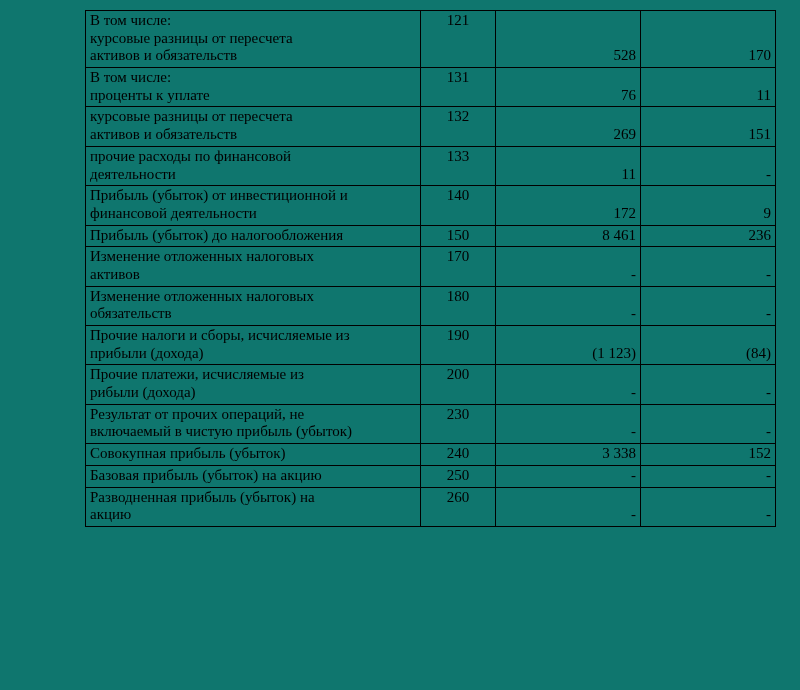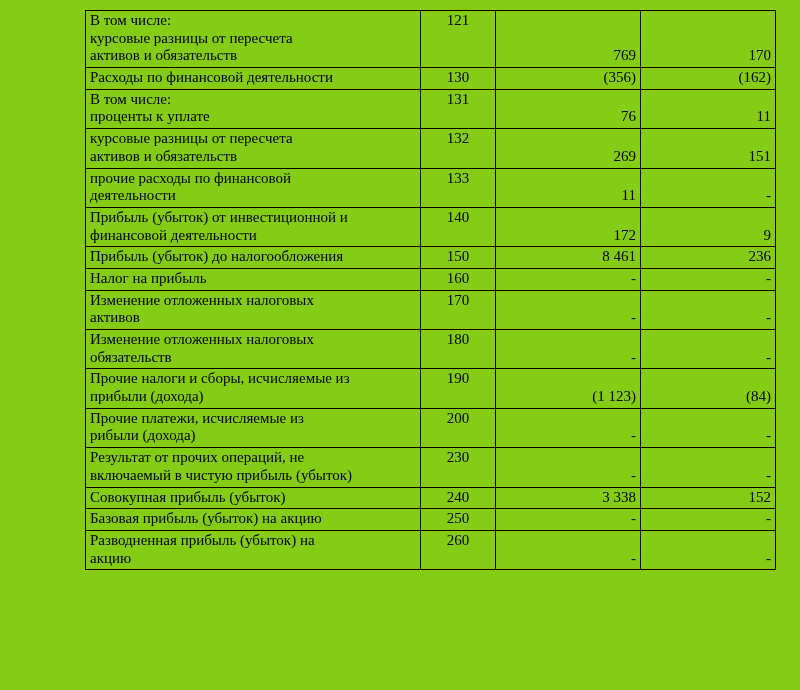--- a/index.html
+++ b/index.html
@@ -5,21 +5,21 @@
   html, body {
     margin: 0;
     padding: 0;
     background: #ffffff;
     font-family: "Liberation Serif", "DejaVu Serif", serif;
     color: #000;
   }
   .page {
     width: 800px;
     height: 690px;
-    background: #84cc16;
+    background: #0f766e;
     position: relative;
     overflow: hidden;
   }
   table.report {
     border-collapse: collapse;
     table-layout: fixed;
     width: 690px;
     margin: 10px 0 0 85px;
     font-size: 15px;
     line-height: 1.18;
@@ -56,28 +56,22 @@
       <col style="width:75px">
       <col style="width:145px">
       <col style="width:135px">
     </colgroup>
     <tbody>
         <tr>
       <td class="c-label">В том числе:
 курсовые разницы от пересчета
 активов и обязательств</td>
       <td class="c-code">121</td>
-      <td class="c-val">769</td>
+      <td class="c-val">528</td>
       <td class="c-val">170</td>
-    </tr>
-        <tr>
-      <td class="c-label">Расходы по финансовой деятельности</td>
-      <td class="c-code">130</td>
-      <td class="c-val">(356)</td>
-      <td class="c-val">(162)</td>
     </tr>
         <tr>
       <td class="c-label">В том числе:
 проценты к уплате</td>
       <td class="c-code">131</td>
       <td class="c-val">76</td>
       <td class="c-val">11</td>
     </tr>
         <tr>
       <td class="c-label">курсовые разницы от пересчета
@@ -98,26 +92,20 @@
 финансовой деятельности</td>
       <td class="c-code">140</td>
       <td class="c-val">172</td>
       <td class="c-val">9</td>
     </tr>
         <tr>
       <td class="c-label">Прибыль (убыток) до налогообложения</td>
       <td class="c-code">150</td>
       <td class="c-val">8 461</td>
       <td class="c-val">236</td>
-    </tr>
-        <tr>
-      <td class="c-label">Налог на прибыль</td>
-      <td class="c-code">160</td>
-      <td class="c-val">-</td>
-      <td class="c-val">-</td>
     </tr>
         <tr>
       <td class="c-label">Изменение отложенных налоговых
 активов</td>
       <td class="c-code">170</td>
       <td class="c-val">-</td>
       <td class="c-val">-</td>
     </tr>
         <tr>
       <td class="c-label">Изменение отложенных налоговых

